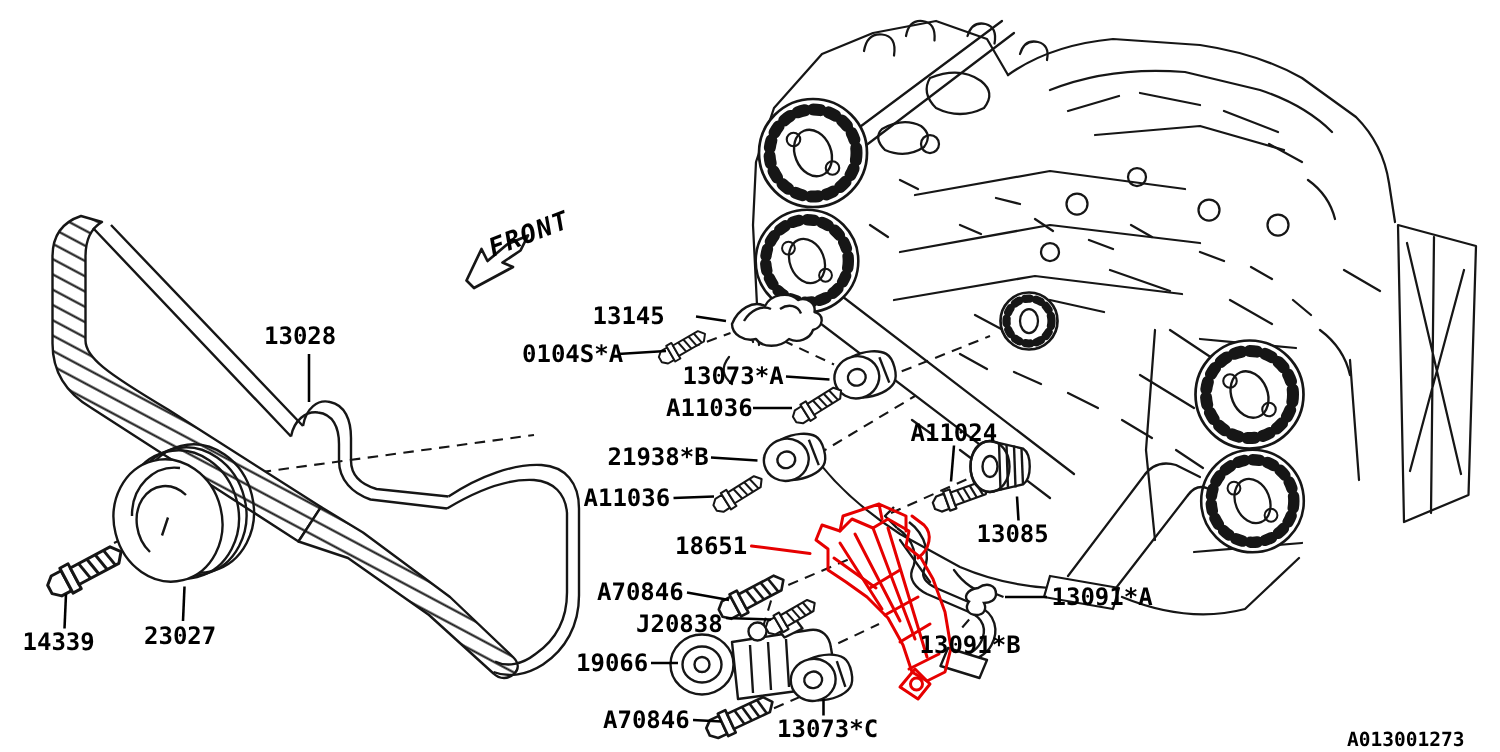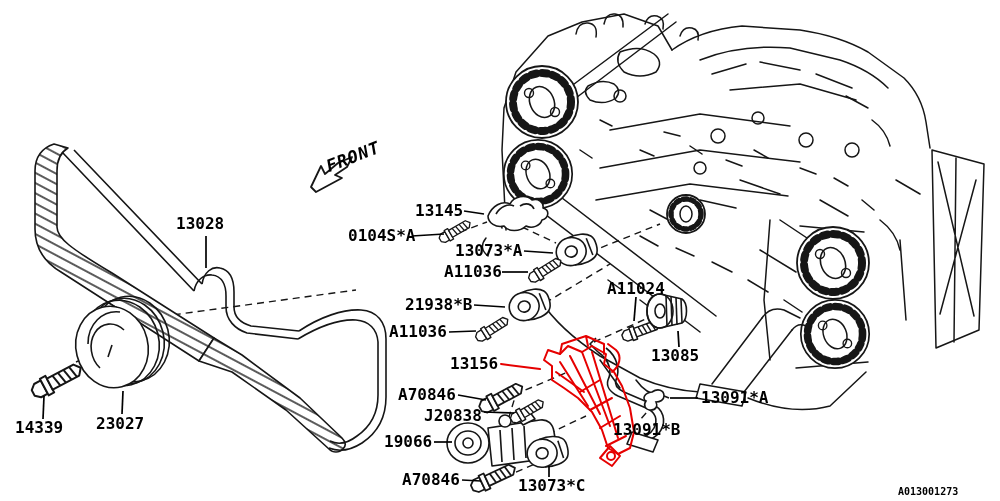--- a/index.html
+++ b/index.html
@@ -3,21 +3,21 @@
 <meta charset="utf-8">
 <style>
   html,body{margin:0;padding:0;background:#fff;}
   .stage{position:relative;width:1000px;height:501px;background:#ffffff;overflow:hidden;
          font-family:"DejaVu Sans Mono",monospace;}
   .stage svg{position:absolute;left:0;top:0;}
   .lbl{position:absolute;font-weight:bold;font-size:16px;line-height:1;color:#000;
        white-space:nowrap;letter-spacing:0px;}
   .front{font-style:italic;font-size:17px;transform:rotate(-21deg);transform-origin:left bottom;
          letter-spacing:1px;}
-  .footer{font-size:10px;}
+  .footer{font-size:13px;}
 </style>
 </head>
 <body>
 
 <div class="stage">
 
 <svg width="1000" height="501" viewBox="0 0 1000 501">
   <defs>
     <pattern id="hatch" width="9" height="9" patternUnits="userSpaceOnUse" patternTransform="rotate(118)">
       <rect width="9" height="9" fill="#ffffff"></rect>
@@ -235,29 +235,29 @@
     <line x1="43" y1="419" x2="44" y2="396"></line>
     <line x1="122" y1="414" x2="123" y2="391"></line>
   </g>
 
   <path d="M311,187 L321,166 L325,174 L338,163 L352,157 L347,167 L335,175 L342,178 L316,192 Z" fill="#ffffff" stroke="#161616" stroke-width="1.8" stroke-linejoin="round"></path>
 </svg>
 
   <div class="lbl front" style="left:330px;top:158px">FRONT</div>
 
   <div class="lbl" style="left:176px;top:216px">13028</div>
-  <div class="lbl" style="left:415px;top:203px">13145</div>
+  <div class="lbl" style="left:395px;top:203px">13145</div>
   <div class="lbl" style="left:348px;top:228px">0104S*A</div>
   <div class="lbl" style="left:455px;top:243px">13073*A</div>
   <div class="lbl" style="left:444px;top:264px">A11036</div>
   <div class="lbl" style="left:405px;top:297px">21938*B</div>
   <div class="lbl" style="left:389px;top:324px">A11036</div>
   <div class="lbl" style="left:607px;top:281px">A11024</div>
   <div class="lbl" style="left:651px;top:348px">13085</div>
-  <div class="lbl" style="left:450px;top:356px">13156</div>
+  <div class="lbl" style="left:450px;top:356px">18651</div>
   <div class="lbl" style="left:398px;top:387px">A70846</div>
   <div class="lbl" style="left:424px;top:408px">J20838</div>
   <div class="lbl" style="left:384px;top:434px">19066</div>
   <div class="lbl" style="left:402px;top:472px">A70846</div>
   <div class="lbl" style="left:518px;top:478px">13073*C</div>
   <div class="lbl" style="left:701px;top:390px">13091*A</div>
   <div class="lbl" style="left:613px;top:422px">13091*B</div>
   <div class="lbl" style="left:15px;top:420px">14339</div>
   <div class="lbl" style="left:96px;top:416px">23027</div>
 

